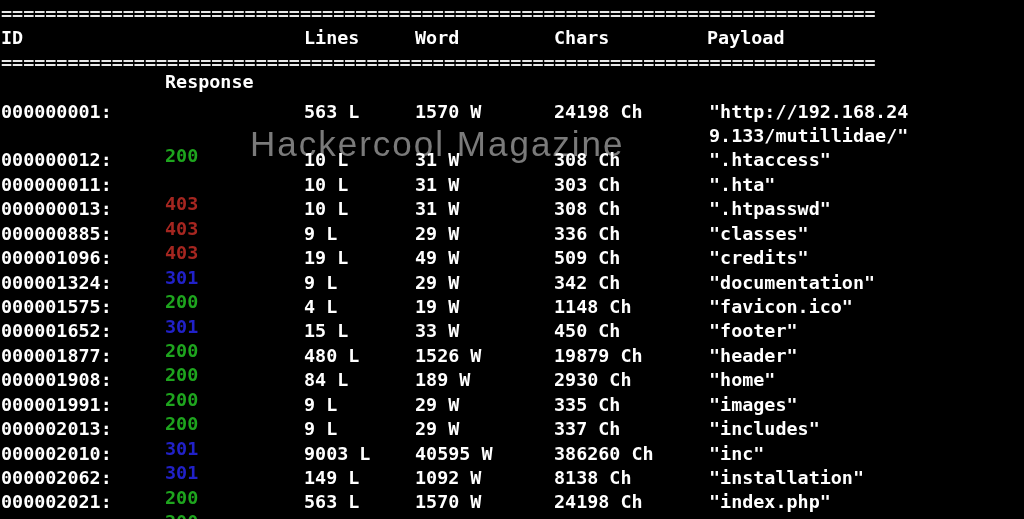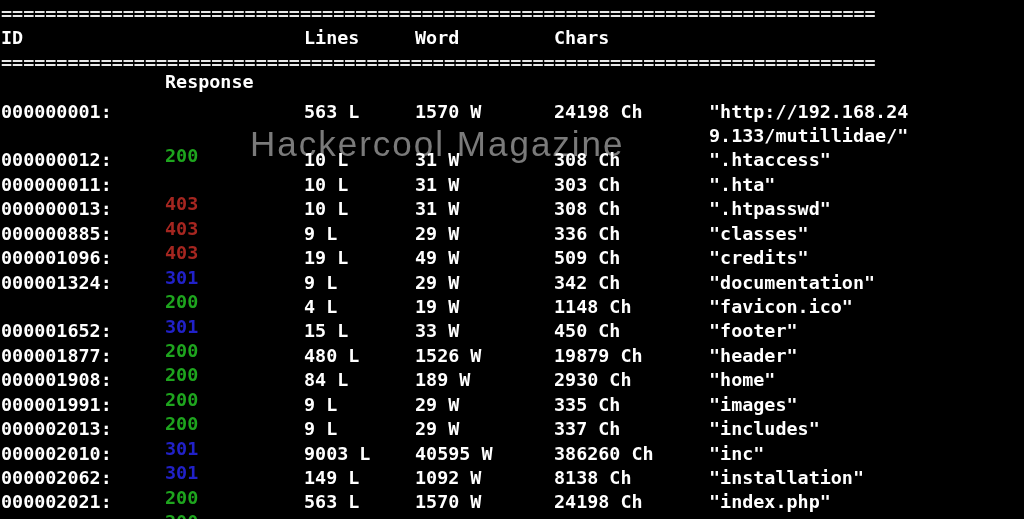--- a/index.html
+++ b/index.html
@@ -73,20 +73,21 @@
   <div class="screen">
 
     <div class="sep-line">===============================================================================</div>
 
     <div class="term-line header-line">
       <span class="col-id">ID</span>
       <span class="col-response">Response</span>
       <span class="col-lines">Lines</span>
       <span class="col-word">Word</span>
       <span class="col-chars">Chars</span>
+      <span class="col-payload">Payload</span>
     </div>
 
     <div class="sep-line">===============================================================================</div>
 
     <div class="blank-line"></div>
 
     <div>
         <div class="term-line">
     <span class="col-id">000000001:</span>
     <span class="col-response" style="color: rgb(30, 165, 30);">200</span>
@@ -137,20 +138,21 @@
   </div>
         <div class="term-line">
     <span class="col-id">000001324:</span>
     <span class="col-response" style="color: rgb(33, 33, 200);">301</span>
     <span class="col-lines">9 L</span>
     <span class="col-word">29 W</span>
     <span class="col-chars">342 Ch</span>
     <span class="col-payload">"documentation"</span>
   </div>
         <div class="term-line">
+    <span class="col-id">000001575:</span>
     <span class="col-response" style="color: rgb(30, 165, 30);">200</span>
     <span class="col-lines">4 L</span>
     <span class="col-word">19 W</span>
     <span class="col-chars">1148 Ch</span>
     <span class="col-payload">"favicon.ico"</span>
   </div>
         <div class="term-line">
     <span class="col-id">000001652:</span>
     <span class="col-response" style="color: rgb(30, 165, 30);">200</span>
     <span class="col-lines">15 L</span>

